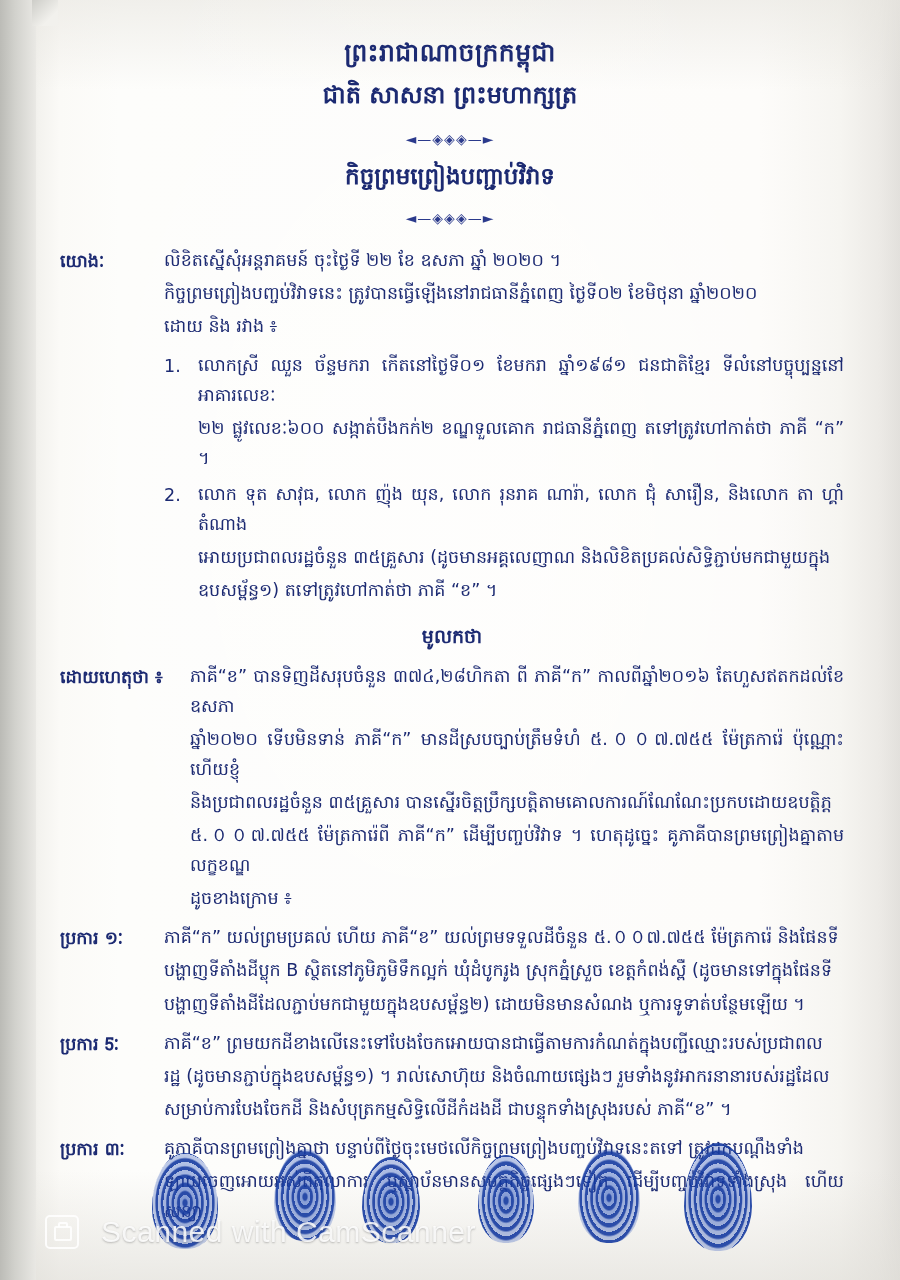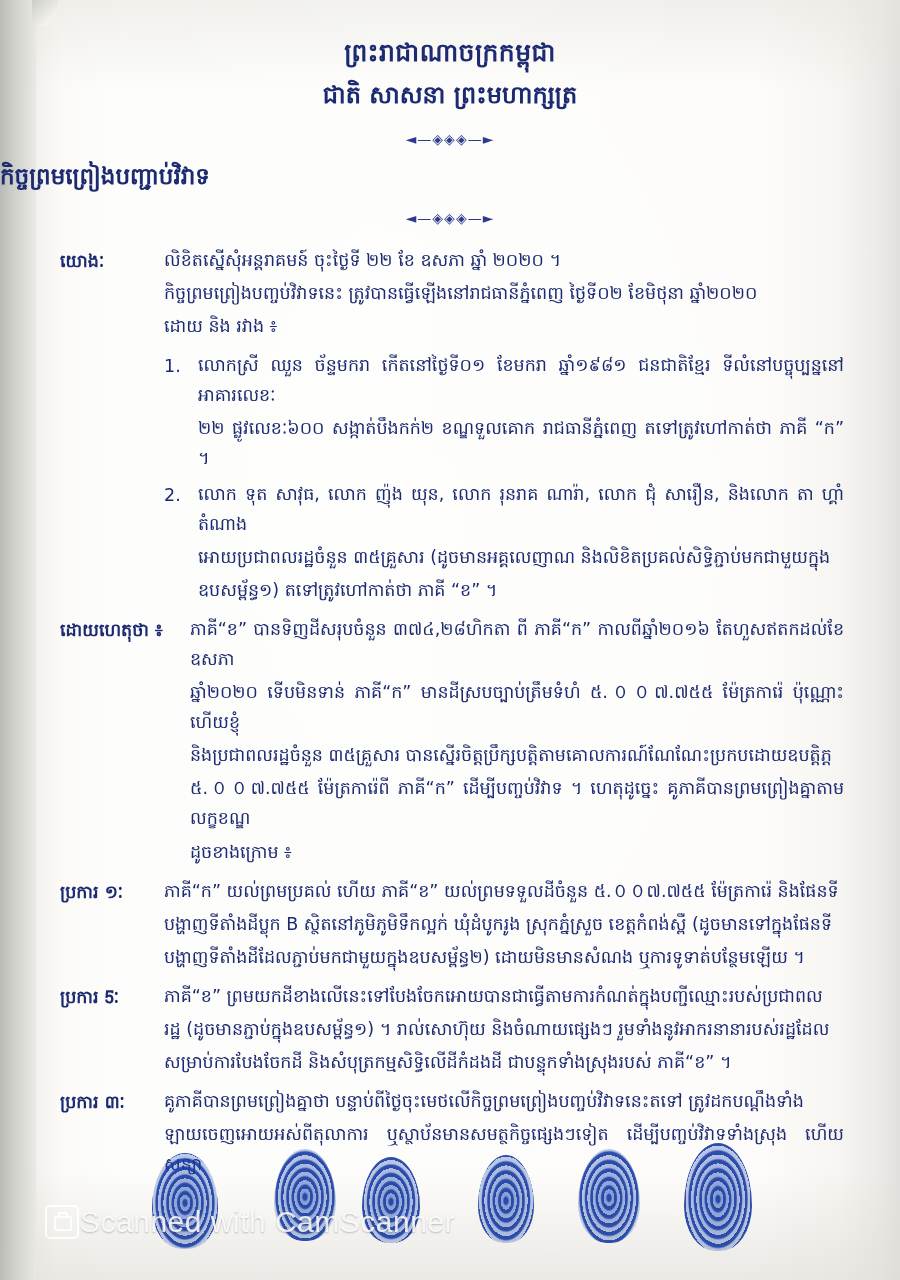--- a/index.html
+++ b/index.html
@@ -66,21 +66,21 @@
     margin-top: 4px;
   }
   .divider {
     text-align: center;
     font-size: 15px;
     letter-spacing: 1px;
     margin: 16px 0 14px 0;
     color: #243184;
   }
   .doc-title {
-    text-align: left;
+    text-align: center;
     font-size: 23px;
     font-weight: 700;
     margin-top: 8px;
   }
   .divider2 {
     text-align: center;
     margin: 14px 0 18px 0;
   }
   .body-area {
     padding: 0 56px 0 60px;
@@ -141,22 +141,22 @@
     filter: blur(0.25px);
     opacity: .95;
   }
   .watermark {
     position: absolute;
     left: 45px;
     top: 1205px;
     width: 500px;
     height: 44px;
     display: flex;
-    align-items: flex-start;
-    gap: 1px;
+    align-items: flex-end;
+    gap: 22px;
     color: rgba(255,255,255,0.85);
     font-size: 30px;
     font-family: "Liberation Sans", sans-serif;
     letter-spacing: .5px;
     text-shadow: 0 1px 2px rgba(80,80,80,0.35);
     pointer-events: none;
   }
   .wm-icon {
     width: 30px; height: 30px;
     border: 2px solid rgba(255,255,255,0.85);
@@ -243,20 +243,21 @@
           <div class="label-col" style="flex:0 0 104px"></div>
           <div class="num-col khm">2.</div>
           <div class="text-col khm justify">
             <p>លោក ទុត សាវុធ, លោក ញ៉ុង យុន, លោក រុនរាគ ណារ៉ា, លោក ជុំ សារឿន, និងលោក តា ហ្គាំ តំណាង</p>
             <p>អោយប្រជាពលរដ្ឋចំនួន ៣៥គ្រួសារ  (ដូចមានអគ្គលេញាណ  និងលិខិតប្រគល់សិទ្ធិភ្ជាប់មកជាមួយក្នុង</p>
             <p>ឧបសម្ព័ន្ធ១) តទៅត្រូវហៅកាត់ថា ភាគី “ខ” ។</p>
           </div>
         </div>
       </div>
 
+      <div class="center-head khm">មូលកថា</div>
 
       <div class="row section">
         <div class="label-col wide khm b">ដោយហេតុថា ៖</div>
         <div class="text-col khm justify">
           <p>ភាគី“ខ” បានទិញដីសរុបចំនួន ៣៧៤,២៨ហិកតា ពី ភាគី“ក” កាលពីឆ្នាំ២០១៦ តែហួសឥតកដល់ខែឧសភា</p>
           <p>ឆ្នាំ២០២០ ទើបមិនទាន់ ភាគី“ក” មានដីស្របច្បាប់ត្រឹមទំហំ ៥.００៧.៧៥៥ ម៉ែត្រការ៉េ ប៉ុណ្ណោះ ហើយខ្ញុំ</p>
           <p>និងប្រជាពលរដ្ឋចំនួន ៣៥គ្រួសារ បានស្នើរចិត្តប្រឹក្សបត្តិតាមគោលការណ៍ណែណែះប្រកបដោយឧបត្តិភ្ដ</p>
           <p>៥.００៧.៧៥៥ ម៉ែត្រការ៉េពី ភាគី“ក” ដើម្បីបញ្ចប់វិវាទ ។ ហេតុដូច្នេះ គូភាគីបានព្រមព្រៀងគ្នាតាមលក្ខខណ្ឌ</p>
           <p>ដូចខាងក្រោម ៖</p>
         </div>

